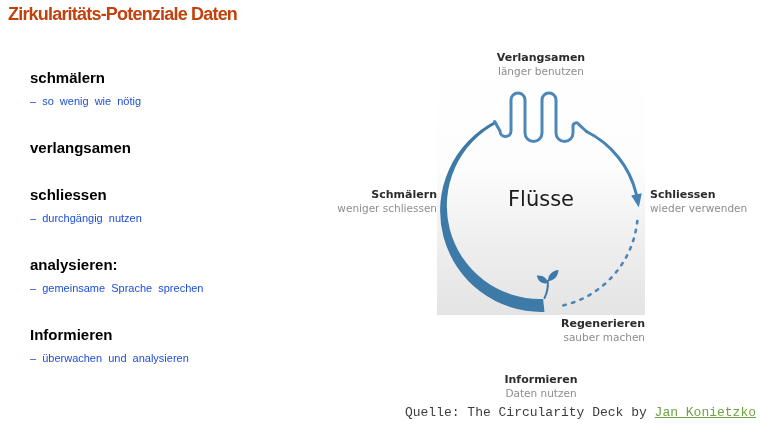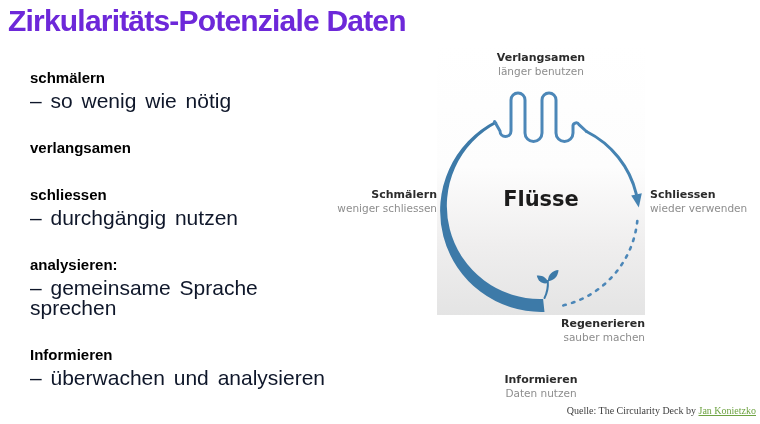--- a/index.html
+++ b/index.html
@@ -6,52 +6,52 @@
   html,body { background:#fff; }
   .slide {
     position:relative;
     width:760px; height:424px;
     background:#ffffff;
     overflow:hidden;
     font-family:"Liberation Sans", sans-serif;
   }
   .title {
     position:absolute; left:8px; top:4px;
-    font-size:30px; font-weight:bold; color:#6d28d9;
+    font-size:18px; font-weight:bold; color:#c2410c;
     letter-spacing:-0.8px;
     white-space:nowrap;
   }
   .left-list { position:absolute; left:30px; top:68px; width:320px; }
   .list-group { margin-bottom:27px; }
   .list-term  { font-size:15px; font-weight:bold; color:#000; line-height:20px; }
-  .list-desc  { font-size:21px; color:#0f172a; line-height:20px; margin-top:3px; word-spacing:3px; }
+  .list-desc  { font-size:11px; color:#1d4ed8; line-height:20px; margin-top:3px; word-spacing:3px; }
 
   .diagram-box {
     position:absolute; left:437px; top:45px; width:208px; height:270px;
     background:linear-gradient(180deg,#ffffff 0%,#fdfdfd 45%,#efeeee 74%,#e4e4e4 100%);
   }
   .diagram-box svg { display:block; }
 
   .node { position:absolute; font-family:"DejaVu Sans", sans-serif; line-height:13px; }
   .node .nl { font-size:11px; font-weight:bold; color:#2b2b2b; }
   .node .ns { font-size:10.5px; color:#8d8d8d; margin-top:1px; }
   .node-top    { left:437px; top:51px;  width:208px; text-align:center; }
   .node-left   { right:323px; top:188px; width:220px; text-align:right; }
   .node-right  { left:650px; top:188px; width:110px; text-align:left; }
   .node-bottom { left:437px; top:317px; width:208px; text-align:right; }
   .node-below  { left:437px; top:373px; width:208px; text-align:center; }
   .center-label {
     position:absolute; left:437px; top:186px; width:208px;
     text-align:center; font-family:"DejaVu Sans", sans-serif;
-    font-size:21px; font-weight:bold; color:#1c1c1c; line-height:26px;
+    font-size:21px; font-weight:normal; color:#1c1c1c; line-height:26px;
   }
   .source {
     position:absolute; right:4px; top:405px;
-    font-size:10px; color:#3d3d3d; white-space:nowrap;
-    font-family:Liberation Serif, serif;
+    font-size:13px; color:#3d3d3d; white-space:nowrap;
+    font-family:Liberation Mono, monospace;
   }
   .source a { color:#6ea342; text-decoration:underline; cursor:pointer; }
 </style>
 </head>
 <body>
 
 <div class="slide">
 
   <div class="title">Zirkularitäts-Potenziale Daten</div>
 

